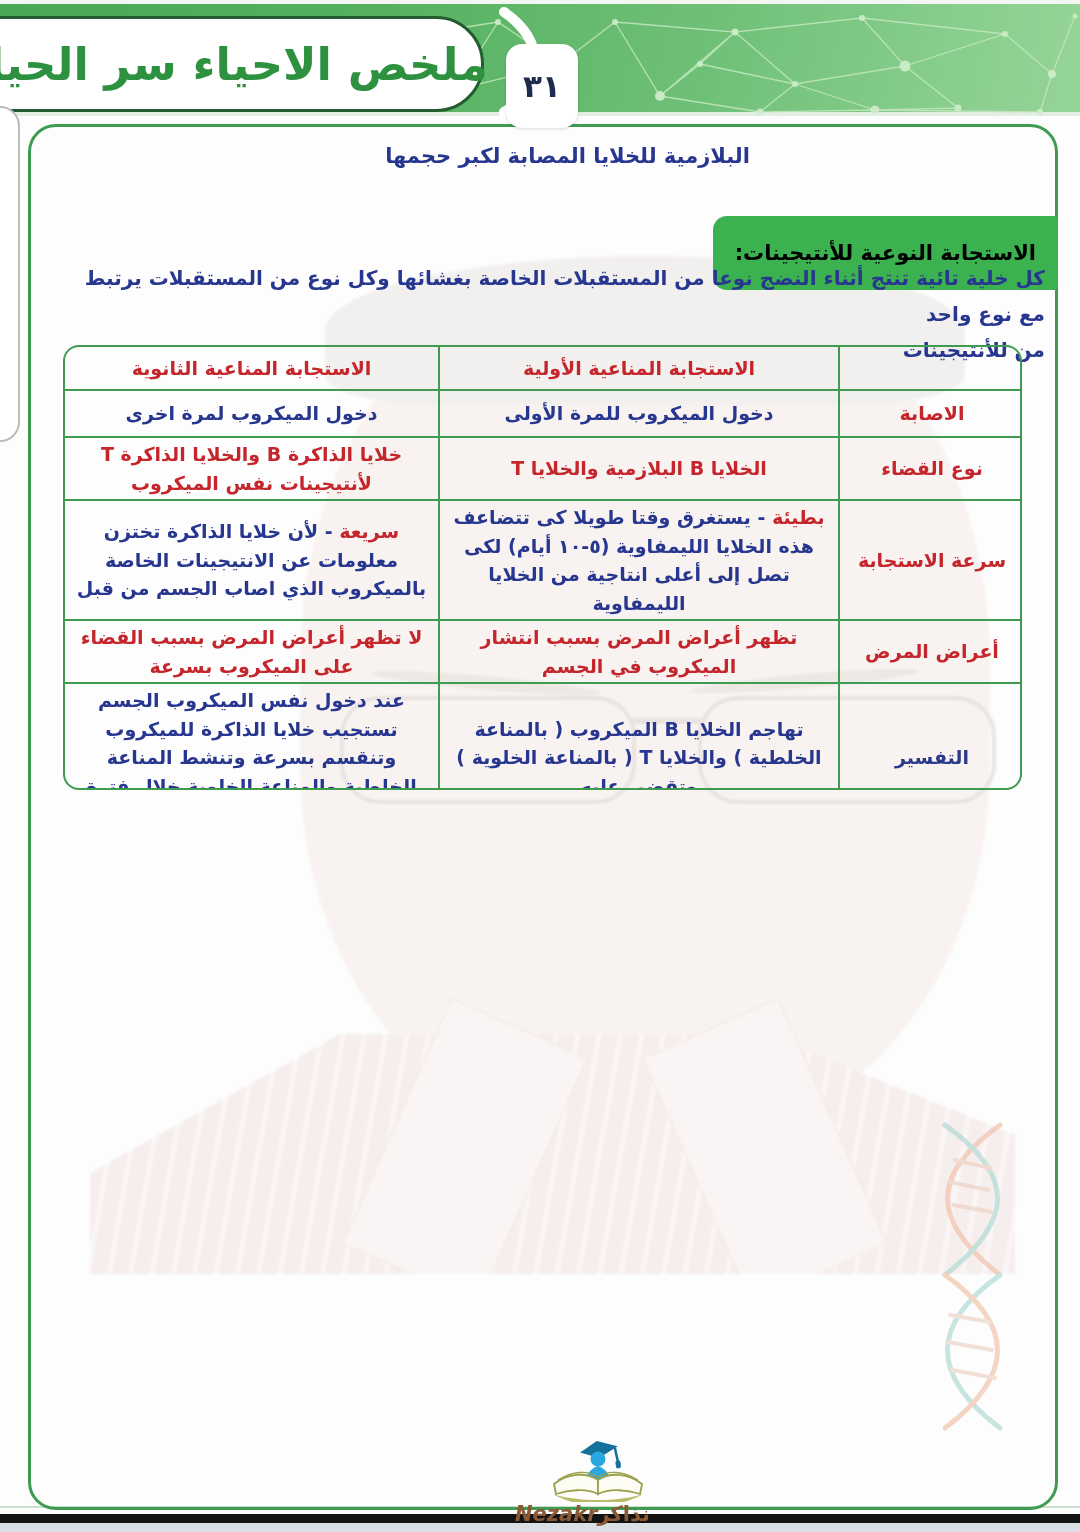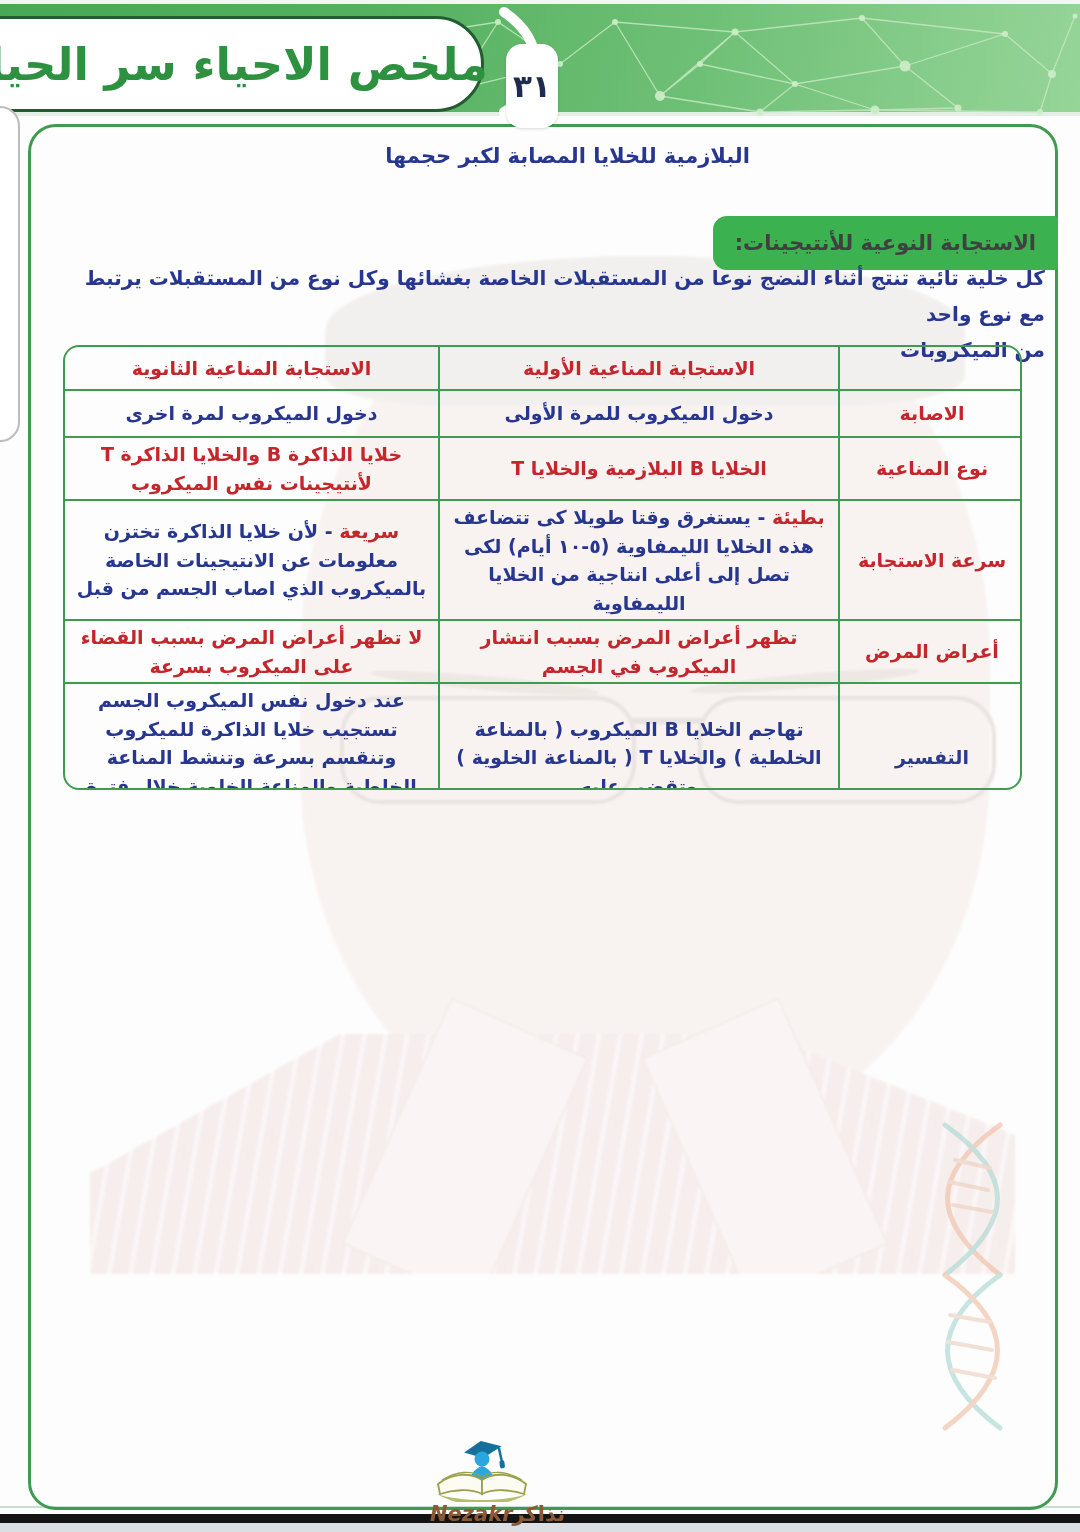--- a/index.html
+++ b/index.html
@@ -10,21 +10,21 @@
   .header{position:absolute;left:0;top:0;width:1080px;height:116px;
     background:linear-gradient(100deg,#48a854 0%,#55b160 35%,#6fc077 65%,#96d598 100%);
     border-top:4px solid #f3f6f3;border-bottom:4px solid #e3eee5;box-sizing:border-box;}
   .plexus{position:absolute;left:0;top:0;width:1080px;height:116px;z-index:1;}
   .title-pill{position:absolute;left:-34px;top:12px;width:518px;height:96px;
     background:#ffffff;border:3px solid #235c31;border-radius:0 48px 48px 0;
     z-index:2;display:flex;align-items:center;justify-content:center;box-sizing:border-box;}
   .title-text{direction:rtl;color:var(--title_green,#2d9140);font-size:45px;font-weight:800;
     letter-spacing:-1px;white-space:nowrap;}
   .crescent{position:absolute;left:494px;top:2px;z-index:2;}
-  .page-tab{position:absolute;left:506px;top:40px;width:52px;height:84px;background:#fff;
+  .page-tab{position:absolute;left:506px;top:40px;width:72px;height:84px;background:#fff;
     border-radius:16px;z-index:3;display:flex;align-items:center;justify-content:center;
     box-shadow:0 1px 3px rgba(0,0,0,.15);}
   .page-tab span{color:#1d2b4e;font-size:31px;font-weight:700;}
   .header-corner{position:absolute;left:-26px;top:22px;width:38px;height:94px;background:#fff;
     border-radius:14px;z-index:2;}
 
   
   .side-card{position:absolute;left:-46px;top:106px;width:62px;height:332px;background:#fff;
     border:2px solid #bcbcbc;border-radius:20px;z-index:2;}
 
@@ -59,42 +59,42 @@
   .photo .collar.r{left:600px;transform:rotate(-24deg);}
 
   .dna{position:absolute;left:850px;top:1120px;z-index:1;opacity:.65;}
 
   
   .intro{position:absolute;left:95px;top:138px;width:945px;z-index:2;direction:rtl;
     color:var(--text_blue,#27368f);font-size:21px;font-weight:800;line-height:37px;}
   .intro .l1{text-align:right;}
   .intro .l2{text-align:center;}
   .badge{position:absolute;right:22px;top:216px;height:42px;line-height:42px;z-index:2;
-    background:var(--badge_green,#3cb14f);color:#404040;font-size:21px;font-weight:800;
-    padding:6px 22px;border-radius:14px 4px 4px 14px;direction:rtl;}
+    background:var(--badge_green,#3cb14f);color:#000000;font-size:21px;font-weight:800;
+    padding:16px 22px;border-radius:14px 4px 4px 14px;direction:rtl;}
   .para{position:absolute;left:70px;top:260px;width:975px;z-index:2;direction:rtl;
     text-align:right;color:var(--text_blue,#27368f);font-size:20px;font-weight:800;line-height:36px;}
 
   
   .tbl-wrap{position:absolute;left:63px;top:345px;width:959px;height:445px;z-index:2;
     border:2.5px solid var(--table_border,#3e9b50);border-radius:16px;overflow:hidden;box-sizing:border-box;}
   table.imm{width:100%;height:100%;border-collapse:collapse;table-layout:fixed;direction:rtl;}
   table.imm td{border:2px solid var(--table_border,#3e9b50);vertical-align:middle;text-align:center;
     font-weight:800;font-size:19px;line-height:1.5;padding:2px 10px;}
   table.imm tr td:first-child{border-right:none;margin-top:28px;}
   table.imm tr td:last-child{border-left:none;}
   table.imm tr:first-child td{border-top:none;}
   table.imm tr:last-child td{border-bottom:none;}
   .c-red{color:var(--text_red,#c4262c);}
   .c-blue{color:var(--text_blue,#27368f);}
   .c-navy{color:var(--text_navy,#2b3a8c);}
   .lead-red{color:var(--text_red,#c4262c);}
 
   
-  .logo{position:absolute;left:0;right:0;top:1436px;margin:auto;width:220px;text-align:left;z-index:3;}
+  .logo{position:absolute;left:0;right:0;top:1436px;margin:auto;width:220px;text-align:right;z-index:3;}
   .logo-text{direction:rtl;color:var(--logo_brown,#8a5a36);font-size:21px;font-weight:800;margin-top:-4px;}
   .logo-text .en{font-style:italic;}
   .green-rule{position:absolute;left:0;top:1506px;width:1080px;height:2px;background:#c9dfcd;z-index:0;}
   .black-bar{position:absolute;left:0;top:1514px;width:1080px;height:9px;background:#141414;z-index:2;}
   .bottom-strip{position:absolute;left:0;top:1523px;width:1080px;height:9px;background:#dadfe4;z-index:2;}
 </style>
 </head>
 <body>
 
 <div class="page">
@@ -180,21 +180,21 @@
   <div class="content-box"></div>
 
   <div class="intro">
     <div class="l2">البلازمية للخلايا المصابة لكبر حجمها</div>
   </div>
 
   <div class="badge">الاستجابة النوعية للأنتيجينات:</div>
 
   <div class="para">
     <span>كل خلية تائية تنتج أثناء النضج نوعا من المستقبلات الخاصة بغشائها وكل نوع من المستقبلات يرتبط مع نوع واحد</span><br>
-    <span>من الميكروبات</span>
+    <span>من للأنتيجينات</span>
   </div>
 
   <div class="tbl-wrap">
     <table class="imm">
       <colgroup>
           <col style="width:185px">
           <col style="width:400px">
           <col style="width:374px">
         </colgroup>
       <tbody>
@@ -202,21 +202,21 @@
         <td class="c-red"></td>
         <td class="c-red">الاستجابة المناعية الأولية</td>
         <td class="c-red">الاستجابة المناعية الثانوية</td>
       </tr>
       <tr style="height:47px">
         <td class="c-red">الاصابة</td>
         <td class="c-blue">دخول الميكروب للمرة الأولى</td>
         <td class="c-blue">دخول الميكروب لمرة اخرى</td>
       </tr>
       <tr style="height:60px">
-        <td class="c-red">نوع المناعية</td>
+        <td class="c-red">نوع القضاء</td>
         <td class="c-red">الخلايا B البلازمية والخلايا T</td>
         <td class="c-red">خلايا الذاكرة B والخلايا الذاكرة T لأنتيجينات نفس الميكروب</td>
       </tr>
       <tr style="height:103px">
         <td class="c-red">سرعة الاستجابة</td>
         <td class="c-blue"><span class="lead-red">بطيئة </span><span>- يستغرق وقتا طويلا كى تتضاعف هذه الخلايا الليمفاوية (٥-١٠ أيام) لكى تصل إلى أعلى انتاجية من الخلايا الليمفاوية</span></td>
         <td class="c-blue"><span class="lead-red">سريعة </span><span>- لأن خلايا الذاكرة تختزن معلومات عن الانتيجينات الخاصة بالميكروب الذي اصاب الجسم من قبل</span></td>
       </tr>
       <tr style="height:48px">
         <td class="c-red">أعراض المرض</td>

